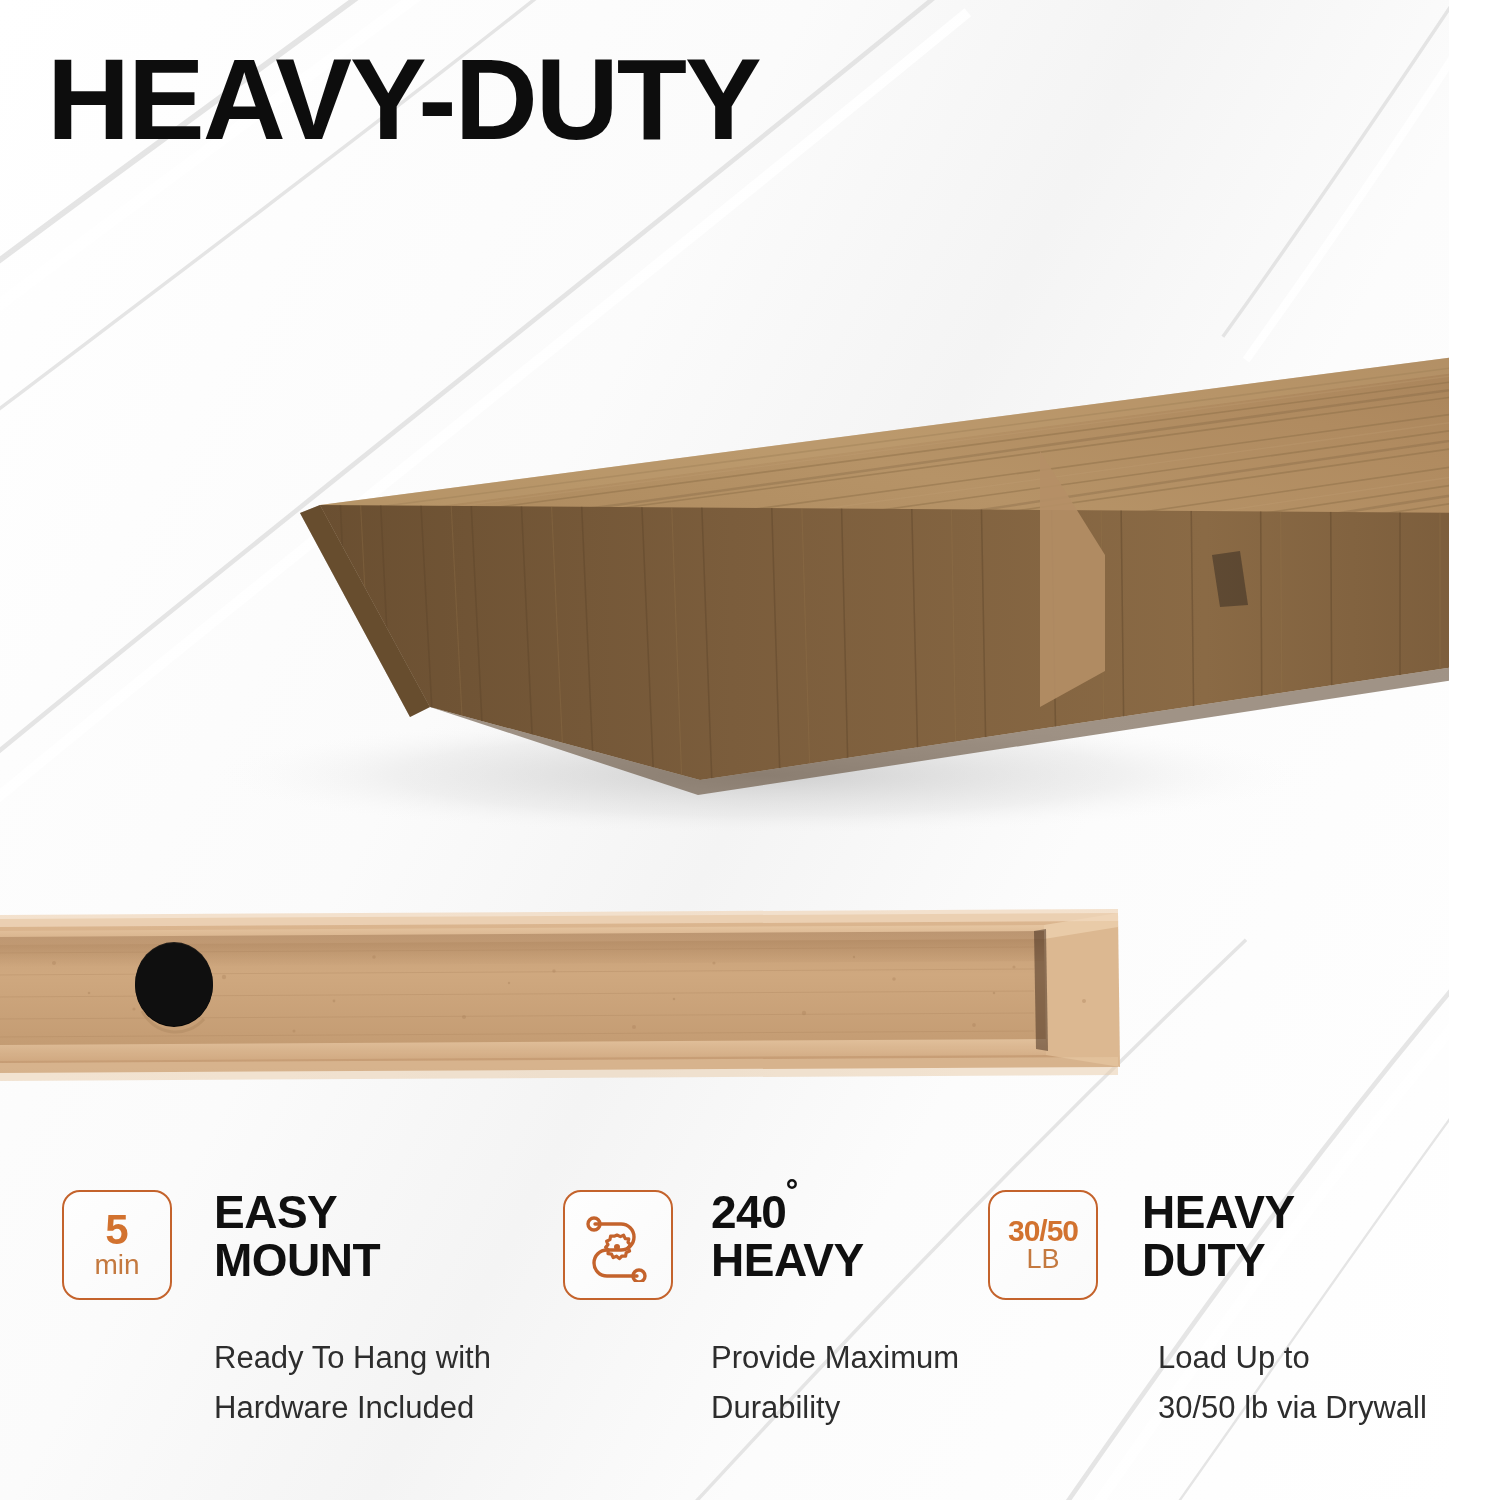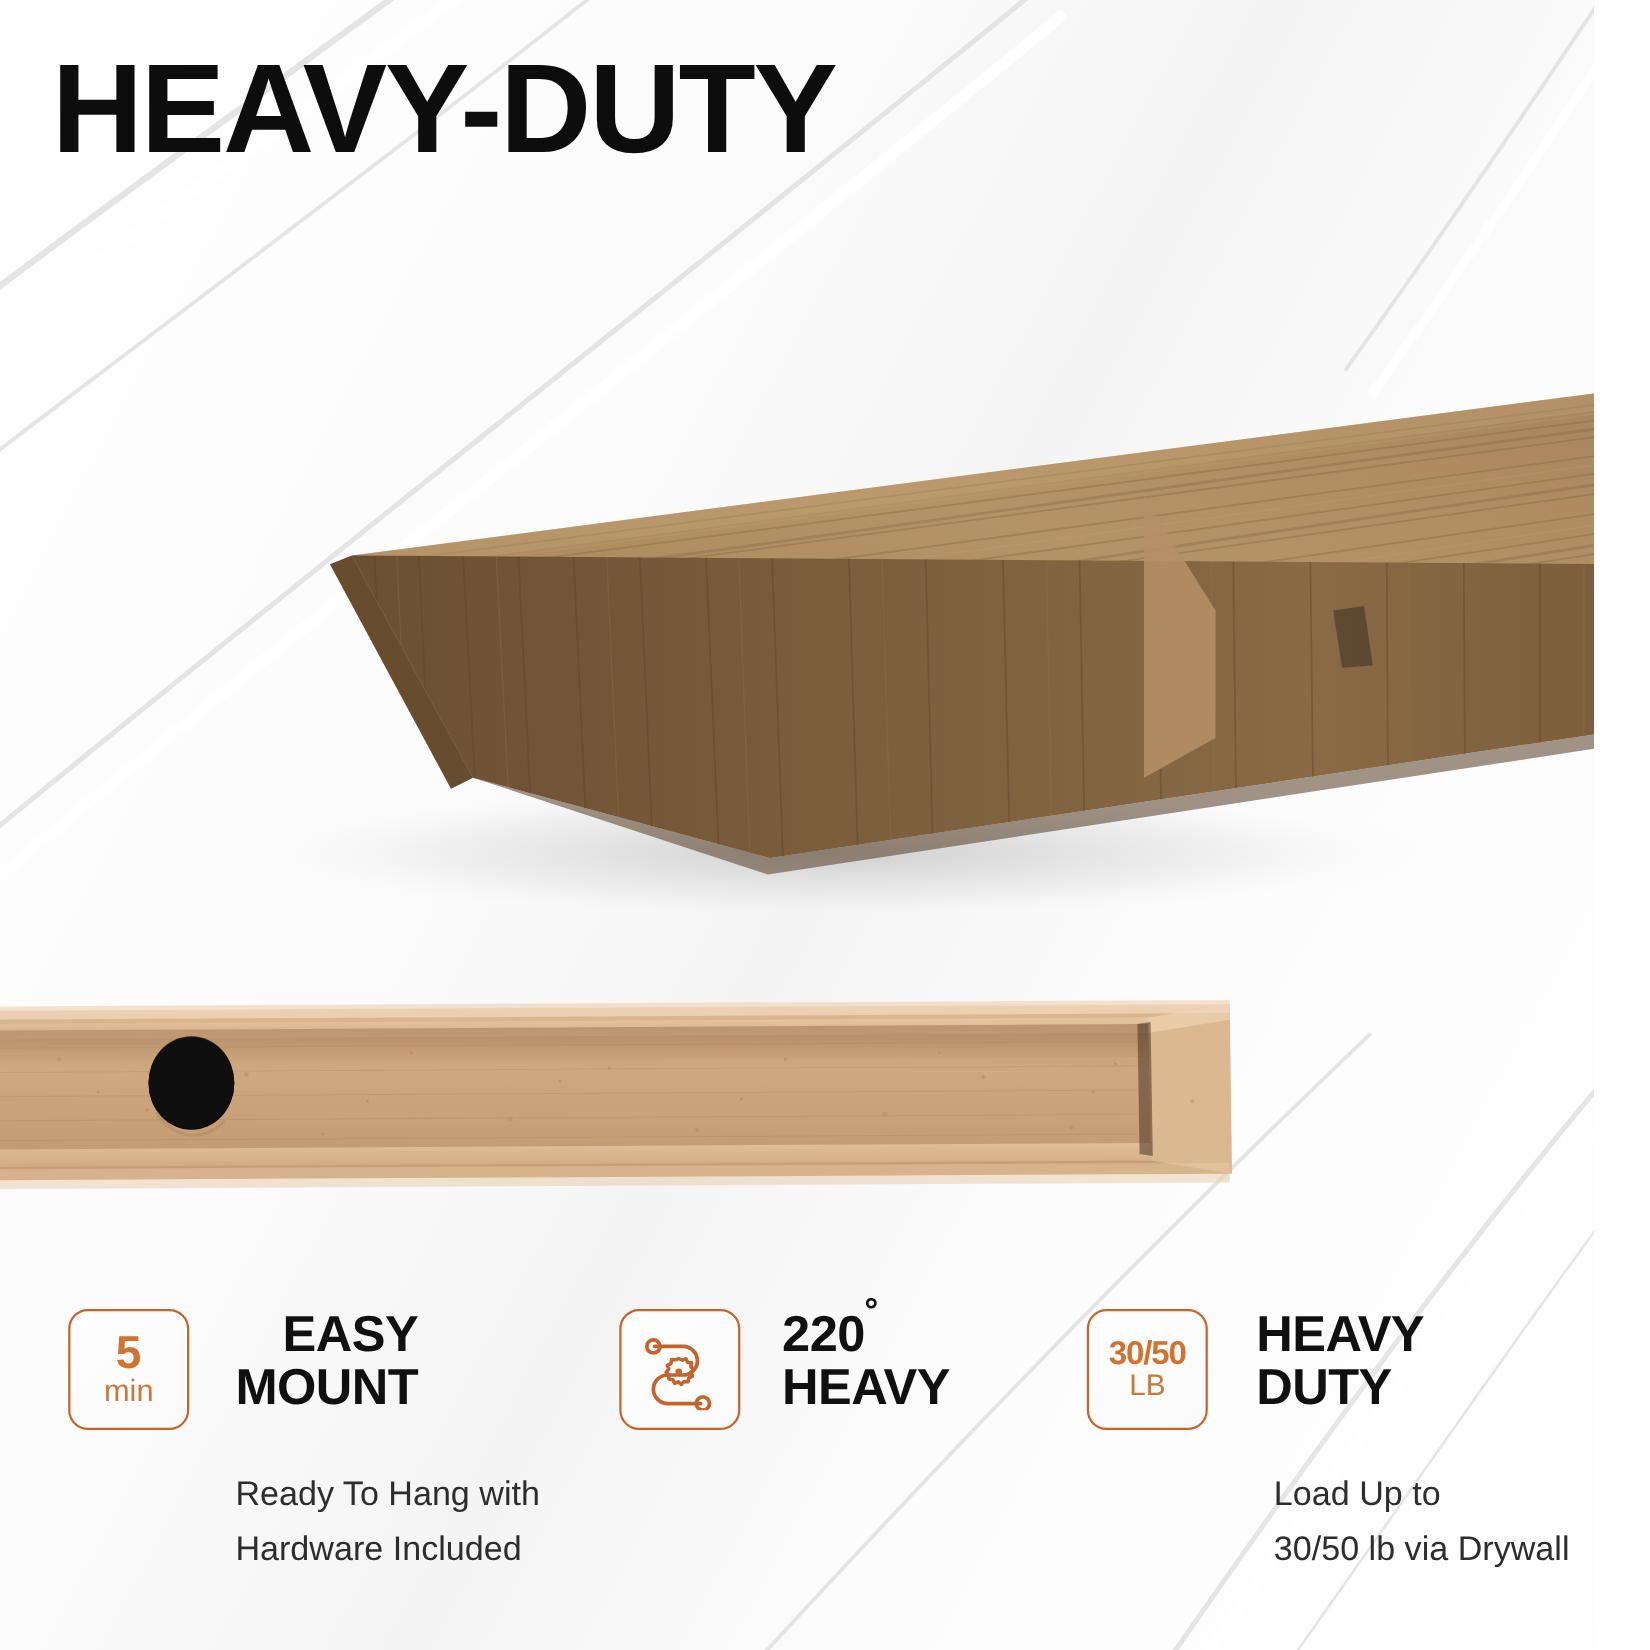--- a/index.html
+++ b/index.html
@@ -64,21 +64,21 @@
   .badge-big{ font-size:42px; font-weight:bold; color:#d2722f; line-height:.95; }
   .badge-big.sm{ font-size:30px; letter-spacing:-1px; }
   .badge-sub{ font-size:28px; color:#c4793f; line-height:1.05; font-weight:normal; }
   .badge-sub.lb{ font-size:27px; }
 
   .f-title{
     position:absolute; top:13px;
     font-size:46px; font-weight:bold; color:#101010;
     line-height:1.05; letter-spacing:-0.5px; white-space:pre-line;
   }
-  .f1 .f-title{ left:214px;text-align:right; }
+  .f1 .f-title{ left:214px; }
   .f2 .f-title{ left:211px; }
   .f3 .f-title{ left:172px; }
 
   .f-desc{
     position:absolute; top:158px;
     font-size:31px; font-weight:normal; color:#2d2d2d;
     line-height:1.62; white-space:pre-line;
   }
   .f1 .f-desc{ left:214px; }
   .f2 .f-desc{ left:211px; }
@@ -399,21 +399,23 @@
             <path d="M14 16 H40 a13 13 0 0 1 0 26 H26 a13 13 0 0 0 0 26 H56"></path>
           </g>
           <circle cx="13" cy="16" r="6" fill="none" stroke="#c4632c" stroke-width="3.4"></circle>
           <circle cx="58" cy="68" r="6" fill="none" stroke="#c4632c" stroke-width="3.4"></circle>
           <g transform="translate(36,40)">
             <path d="M0 -13 L3.4 -11.4 L6.6 -12.8 L8.2 -9.4 L11.8 -9.2 L11 -5.6 L13.6 -3.2 L11.2 -0.4 L12.6 3 L9.2 4.6 L8.6 8.2 L5 8 L2.4 10.6 L-0.4 8.2 L-3.8 9.6 L-5.4 6.2 L-9 5.6 L-8.8 2 L-11.4 -0.6 L-9 -3.4 L-10.4 -6.8 L-7 -8.4 L-6.4 -12 L-2.8 -11.8 Z" fill="none" stroke="#c4632c" stroke-width="3.2" stroke-linejoin="round"></path>
             <circle cx="0" cy="-1" r="3" fill="#c4632c"></circle>
           </g>
         </svg>
       </div>
-      <div class="f-title"><span>220</span><span class="deg">˚</span><br><span>HEAVY</span></div>
+      <div class="f-title"><span>240</span><span class="deg">˚</span><br><span>HEAVY</span></div>
+      <div class="f-desc">Provide Maximum
+Durability</div>
     </div>
 
     <div class="feature f3">
       <div class="badge">
         <span class="badge-big sm">30/50</span>
         <span class="badge-sub lb">LB</span>
       </div>
       <div class="f-title">HEAVY
 DUTY</div>
       <div class="f-desc">Load Up to

